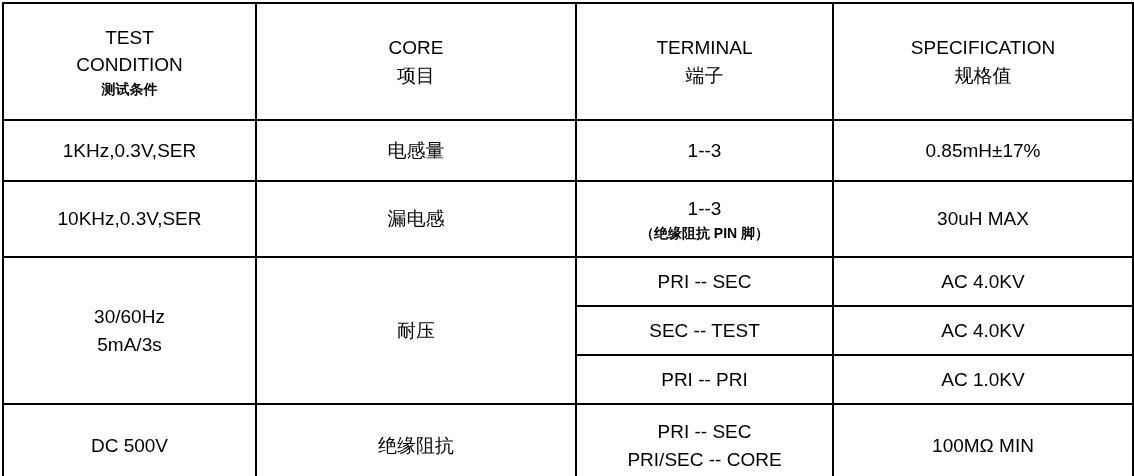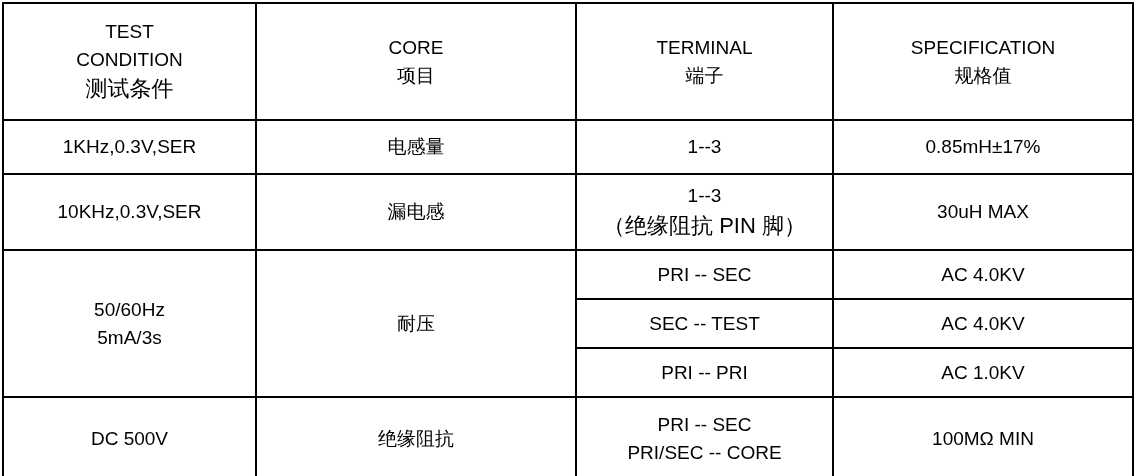--- a/index.html
+++ b/index.html
@@ -38,25 +38,25 @@
   col.c3 { width: 257px; }
   col.c4 { width: 300px; }
 
   .head-cell {
     font-size: 20px;
     line-height: 1.55;
     padding: 8px 6px;
   }
   .head-cell .ln { display: block; }
   .r-head { height: 117px; margin-left: 40px; }
-  .r-ind  { height: 54px; }
+  .r-ind  { height: 61px; }
   .r-leak { height: 76px; }
   .r-hv   { height: 49px; }
   .r-iso  { height: 83px; }
-  .sub-small { font-size: 22px; }
+  .sub-small { font-size: 14px; font-weight: bold; }
   .two-line .ln { display: block; }
 </style>
 </head>
 <body>
 
 <div class="sheet">
   <table class="spec">
     <colgroup>
       <col class="c1">
         <col class="c2">
@@ -96,21 +96,21 @@
         <td>漏电感</td>
         <td class="two-line">
           <span class="ln">1--3</span>
           <span class="ln sub-small">（绝缘阻抗 PIN 脚）</span>
         </td>
         <td>30uH MAX</td>
       </tr>
 
       <tr class="r-hv">
         <td rowspan="3" class="two-line">
-          <span class="ln">50/60Hz</span>
+          <span class="ln">30/60Hz</span>
           <span class="ln">5mA/3s</span>
         </td>
         <td rowspan="3">耐压</td>
         <td>PRI -- SEC</td>
         <td>AC 4.0KV</td>
       </tr>
       <tr class="r-hv">
         <td>SEC -- TEST</td>
         <td>AC 4.0KV</td>
       </tr>

